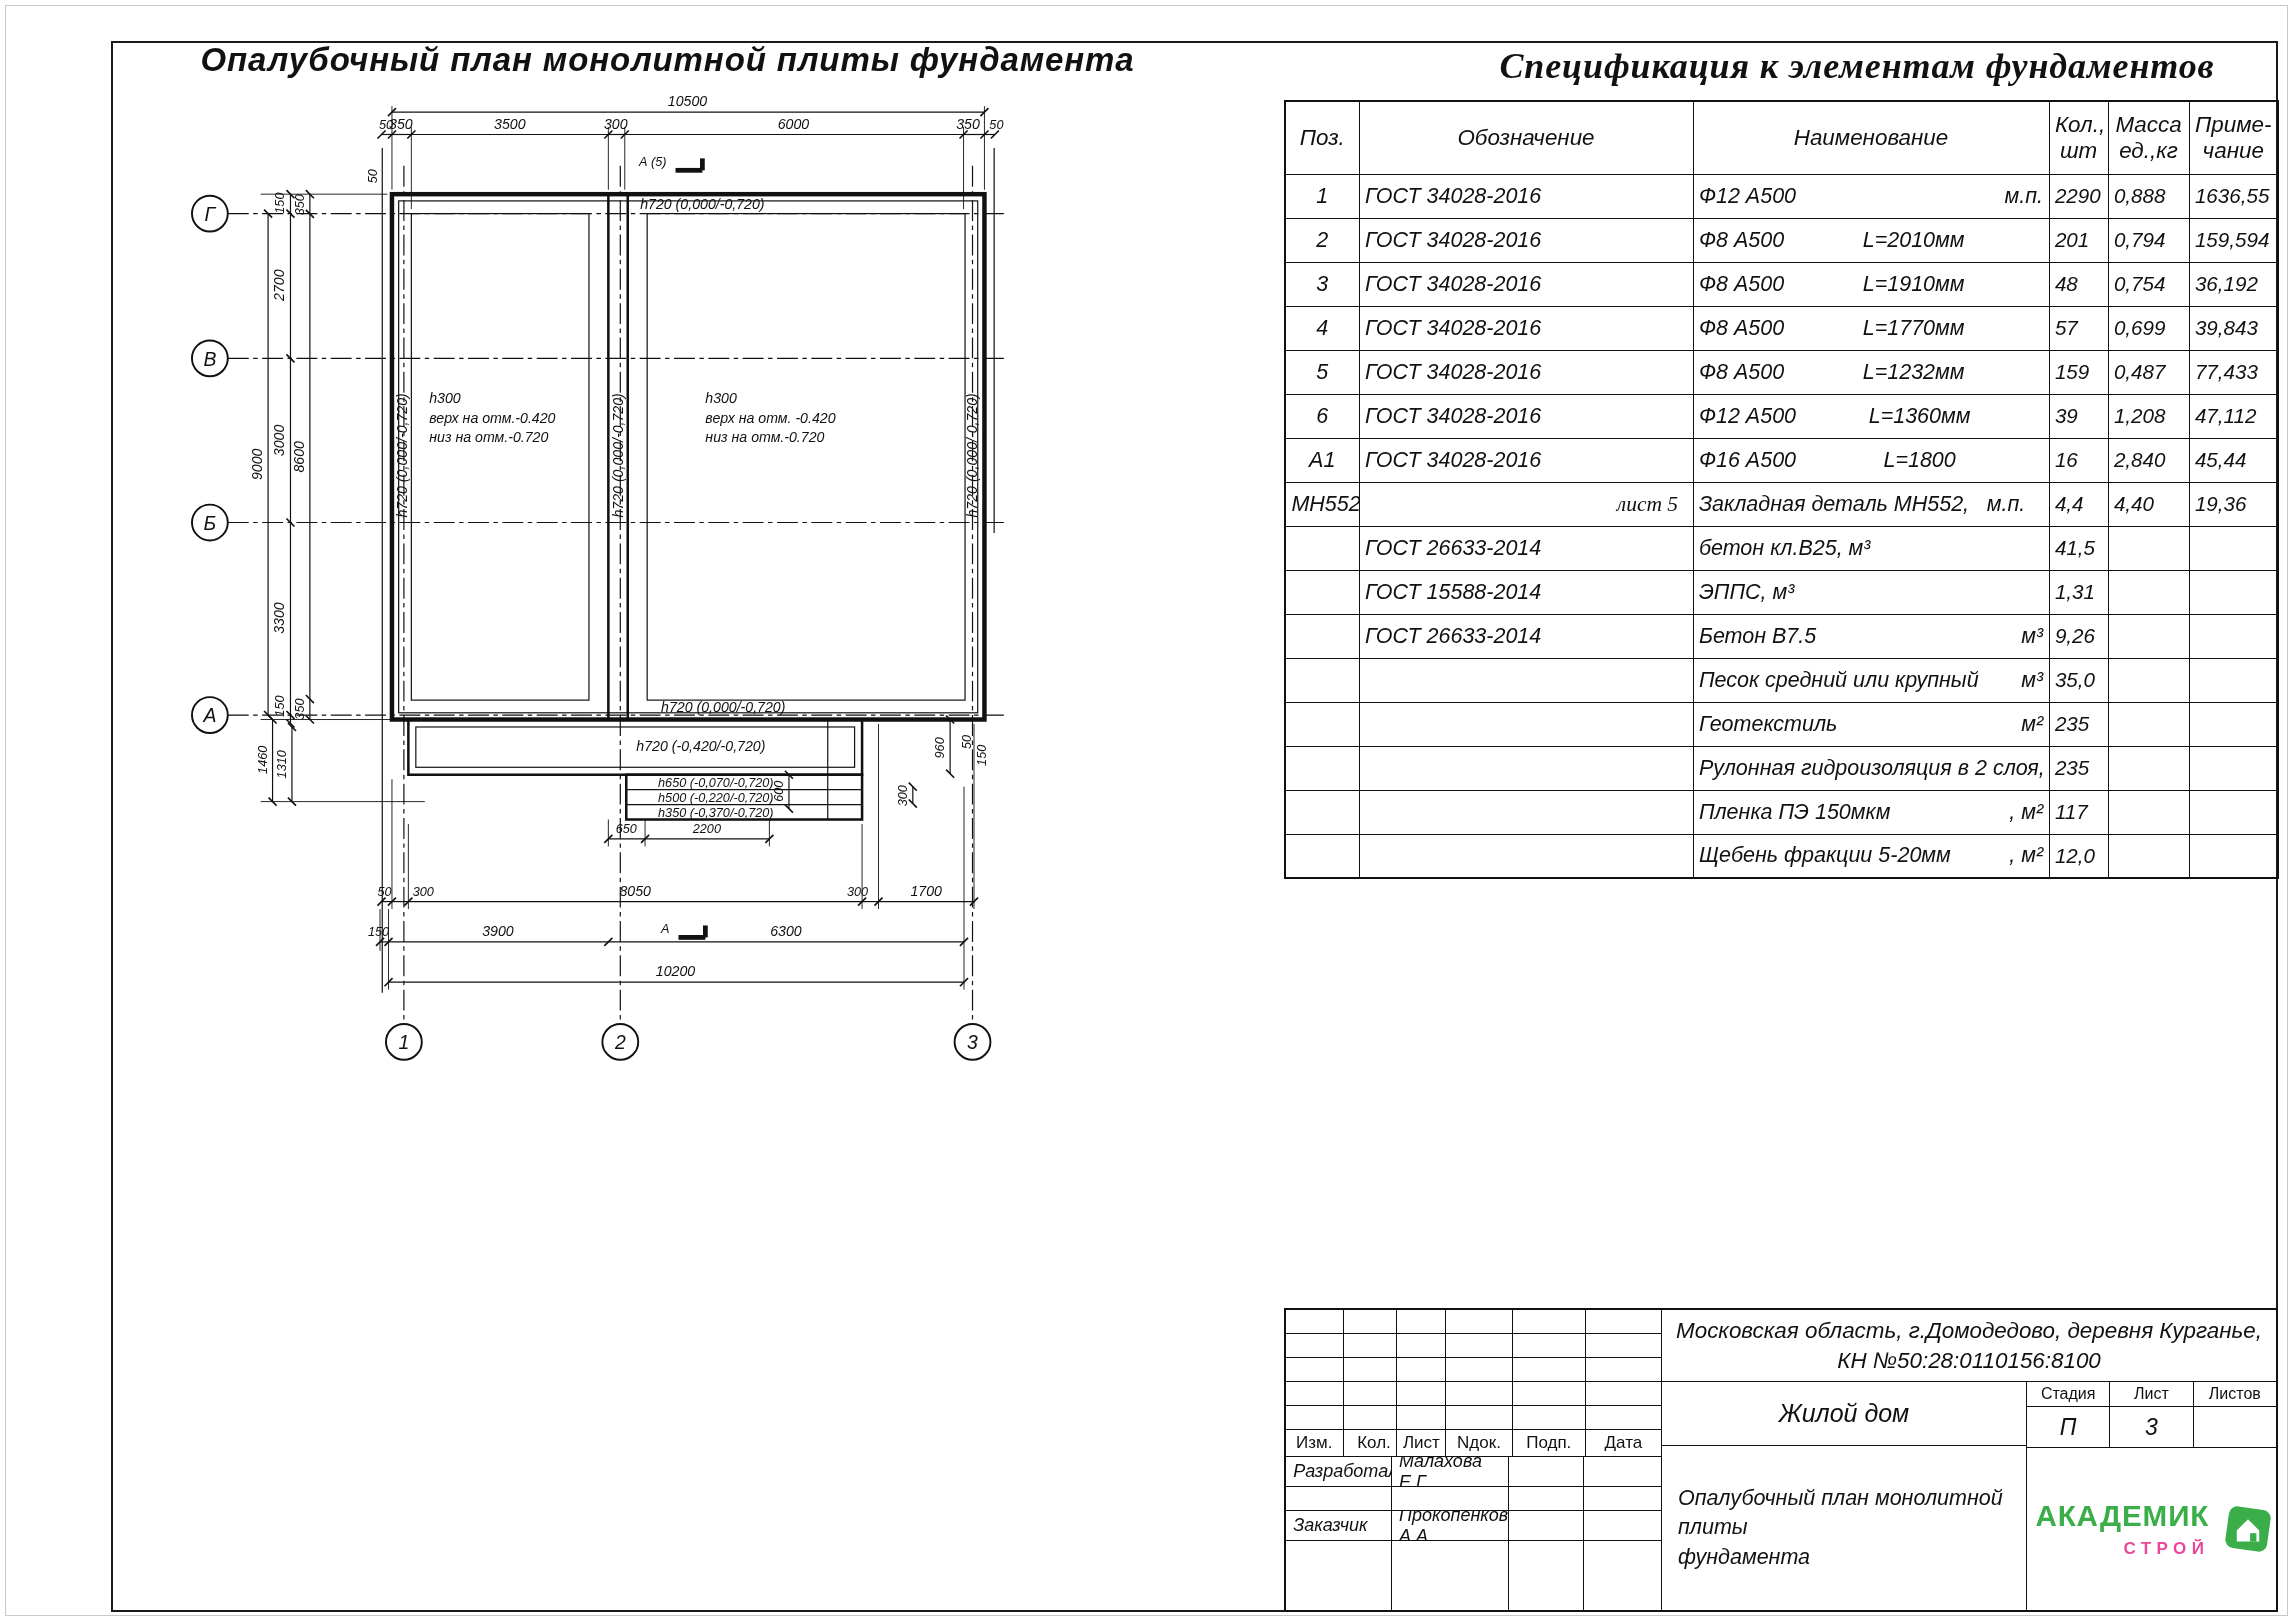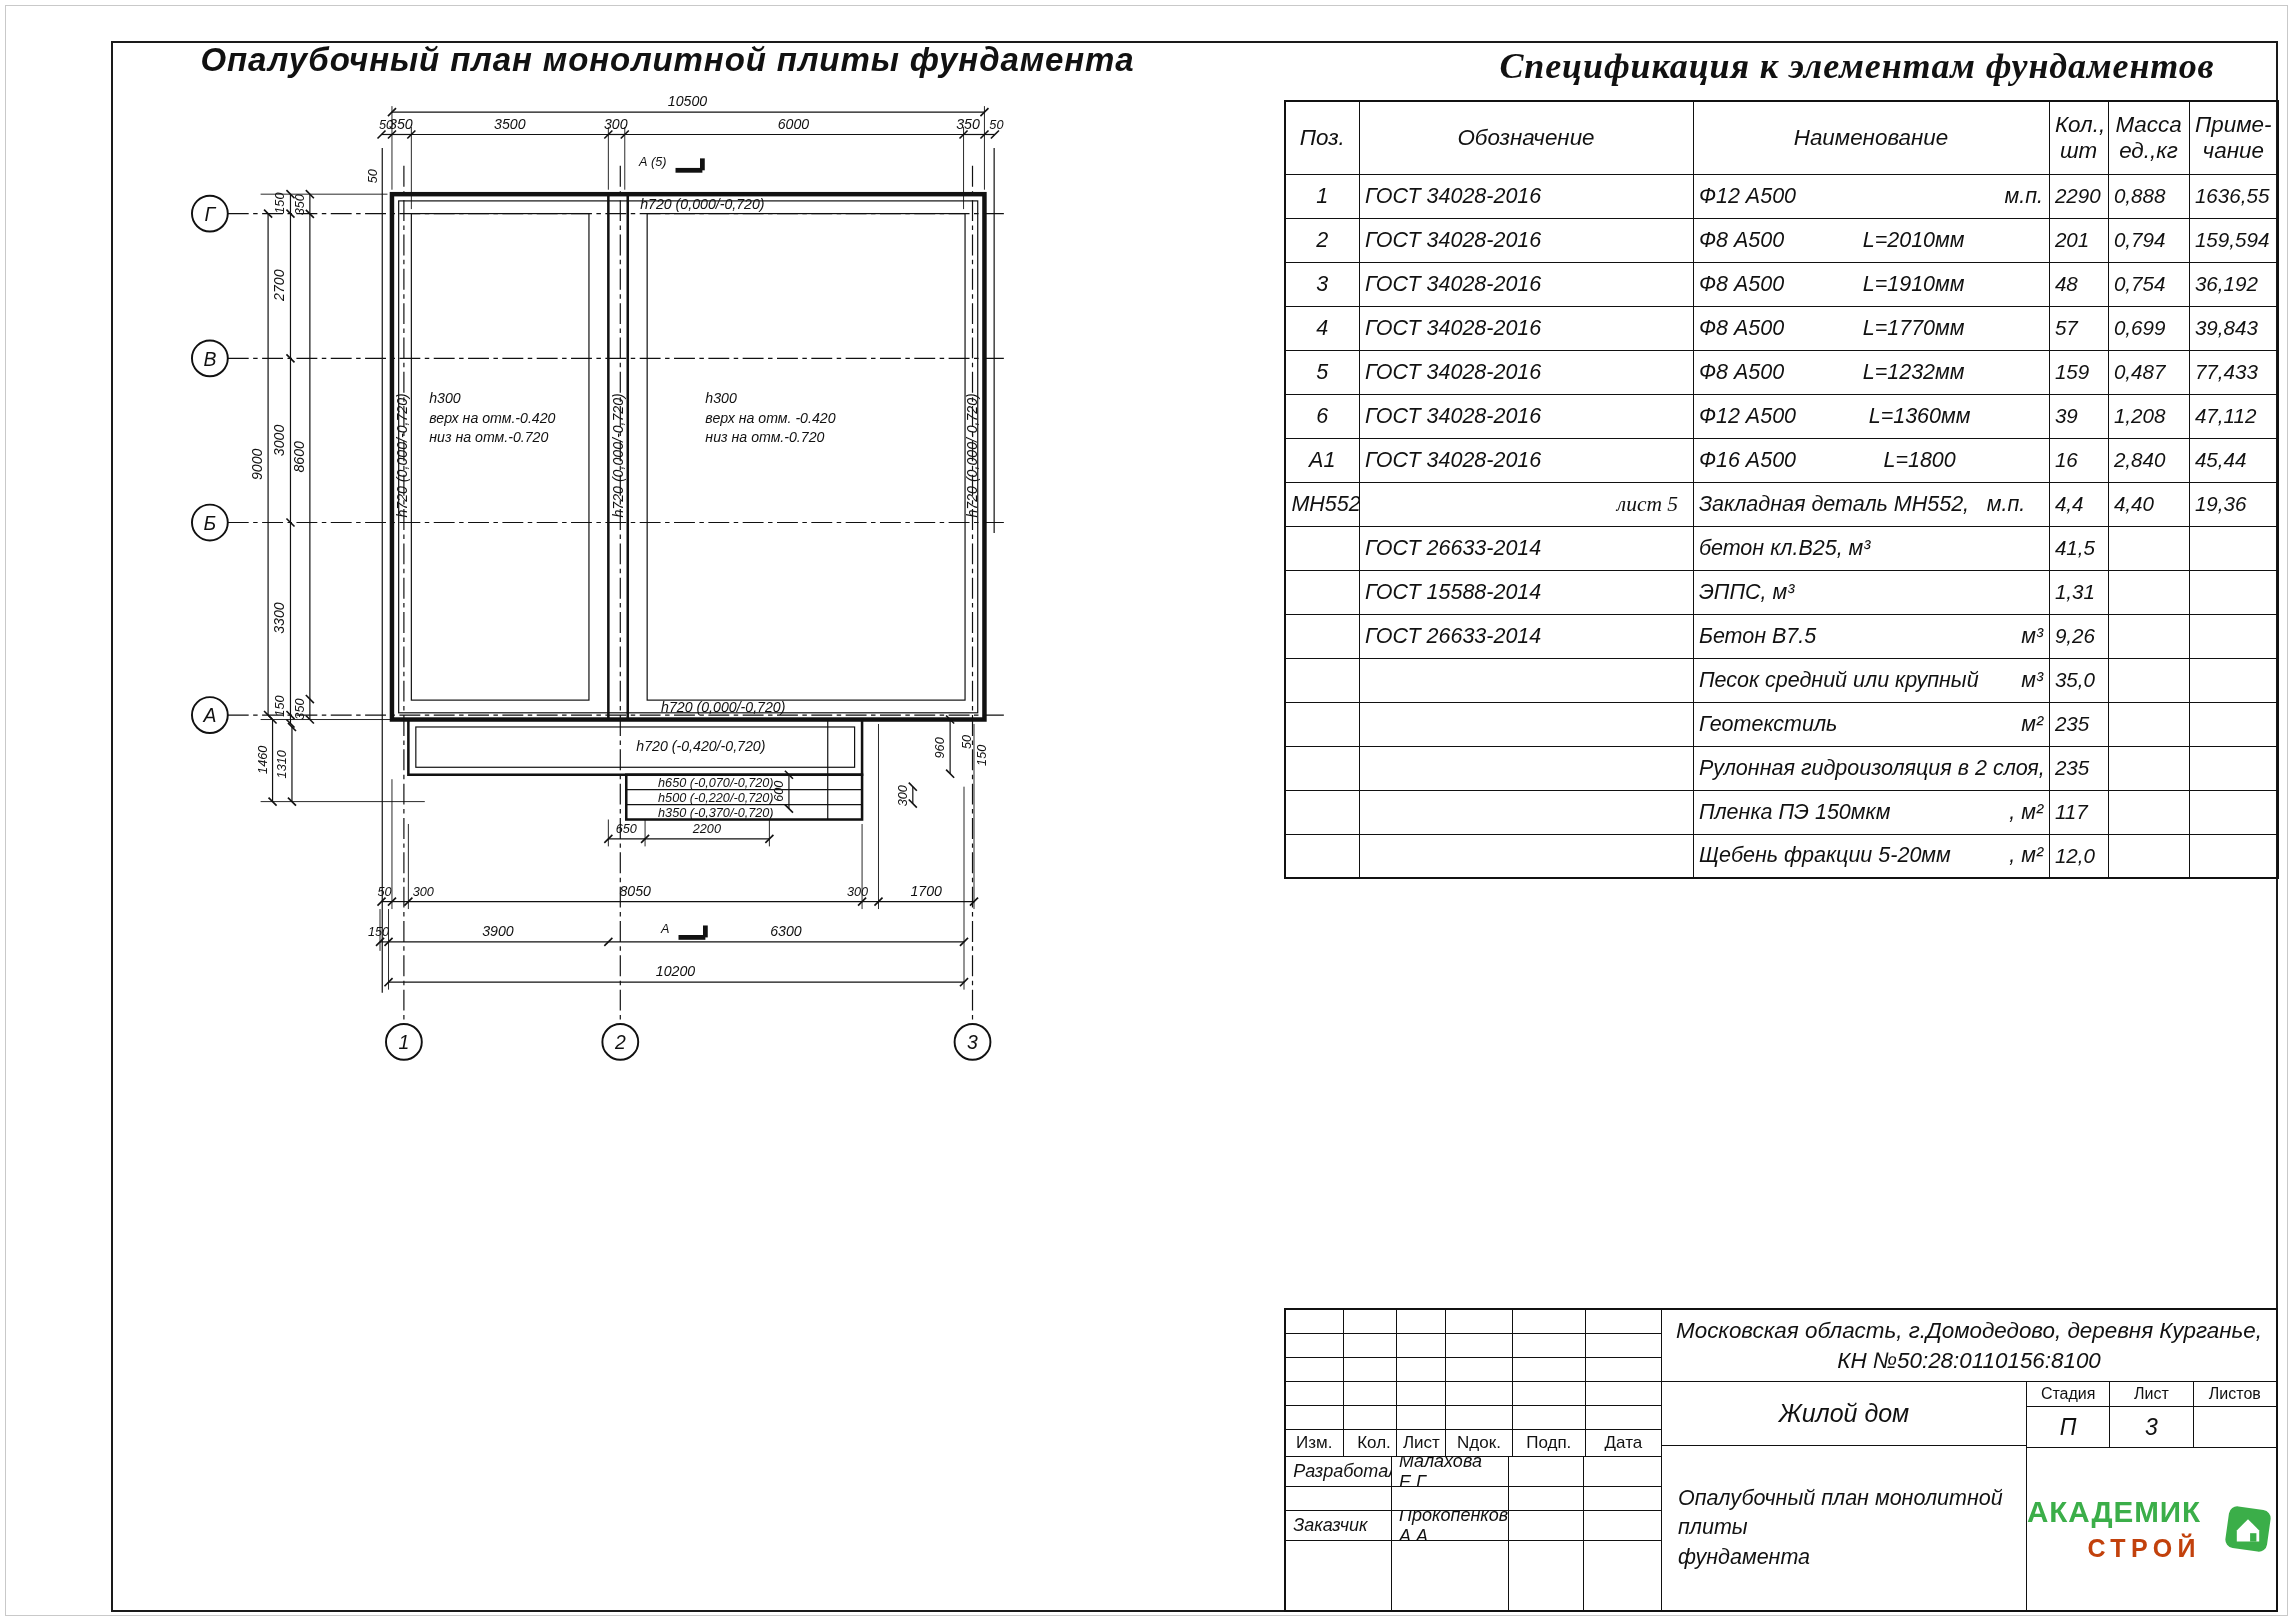--- a/index.html
+++ b/index.html
@@ -77,24 +77,24 @@
   .tbr-main{flex:1;display:flex;}
   .tbr-main-left{width:365px;border-right:1.4px solid #111;display:flex;flex-direction:column;box-sizing:border-box;}
   .tbr-object{height:64px;border-bottom:1.4px solid #111;display:flex;align-items:center;justify-content:center;font-size:25px;box-sizing:border-box;}
   .tbr-doc{flex:1;display:flex;align-items:center;padding-left:16px;font-size:21.5px;line-height:1.35;white-space:pre-line;box-sizing:border-box;}
   .tbr-main-right{flex:1;display:flex;flex-direction:column;}
   .stage-row{display:flex;box-sizing:border-box;}
   .stage-row .sc{flex:1;border-right:1.3px solid #111;border-bottom:1.3px solid #111;display:flex;align-items:center;justify-content:center;box-sizing:border-box;}
   .stage-row .sc:last-child{border-right:none;}
   .stage-head{height:25px;font-size:16px;font-style:normal;}
   .stage-vals{height:41px;font-size:23px;}
-  .logo-cell{flex:1;display:flex;align-items:center;justify-content:space-between;gap:10.7px;font-style:normal;}
+  .logo-cell{flex:1;display:flex;align-items:center;justify-content:flex-end;gap:10.7px;font-style:normal;}
   .logo-text{display:flex;flex-direction:column;align-items:flex-end;line-height:1;}
   .logo-line1{font-size:29.6px;font-weight:bold;color:#3BAE49;letter-spacing:0.9px;}
-  .logo-line2{font-size:25px;font-weight:bold;color:#c2410c;letter-spacing:5.4px;margin-top:10px;}
+  .logo-line2{font-size:17px;font-weight:bold;color:#ec4899;letter-spacing:5.4px;margin-top:10px;}
   .logo-icon{width:56px;height:56px;}
 </style>
 </head>
 <body>
 
 <div class="sheet-edge"></div>
 <div class="frame"></div>
 
 <div class="drawing-title">Опалубочный план монолитной плиты фундамента</div>
 

